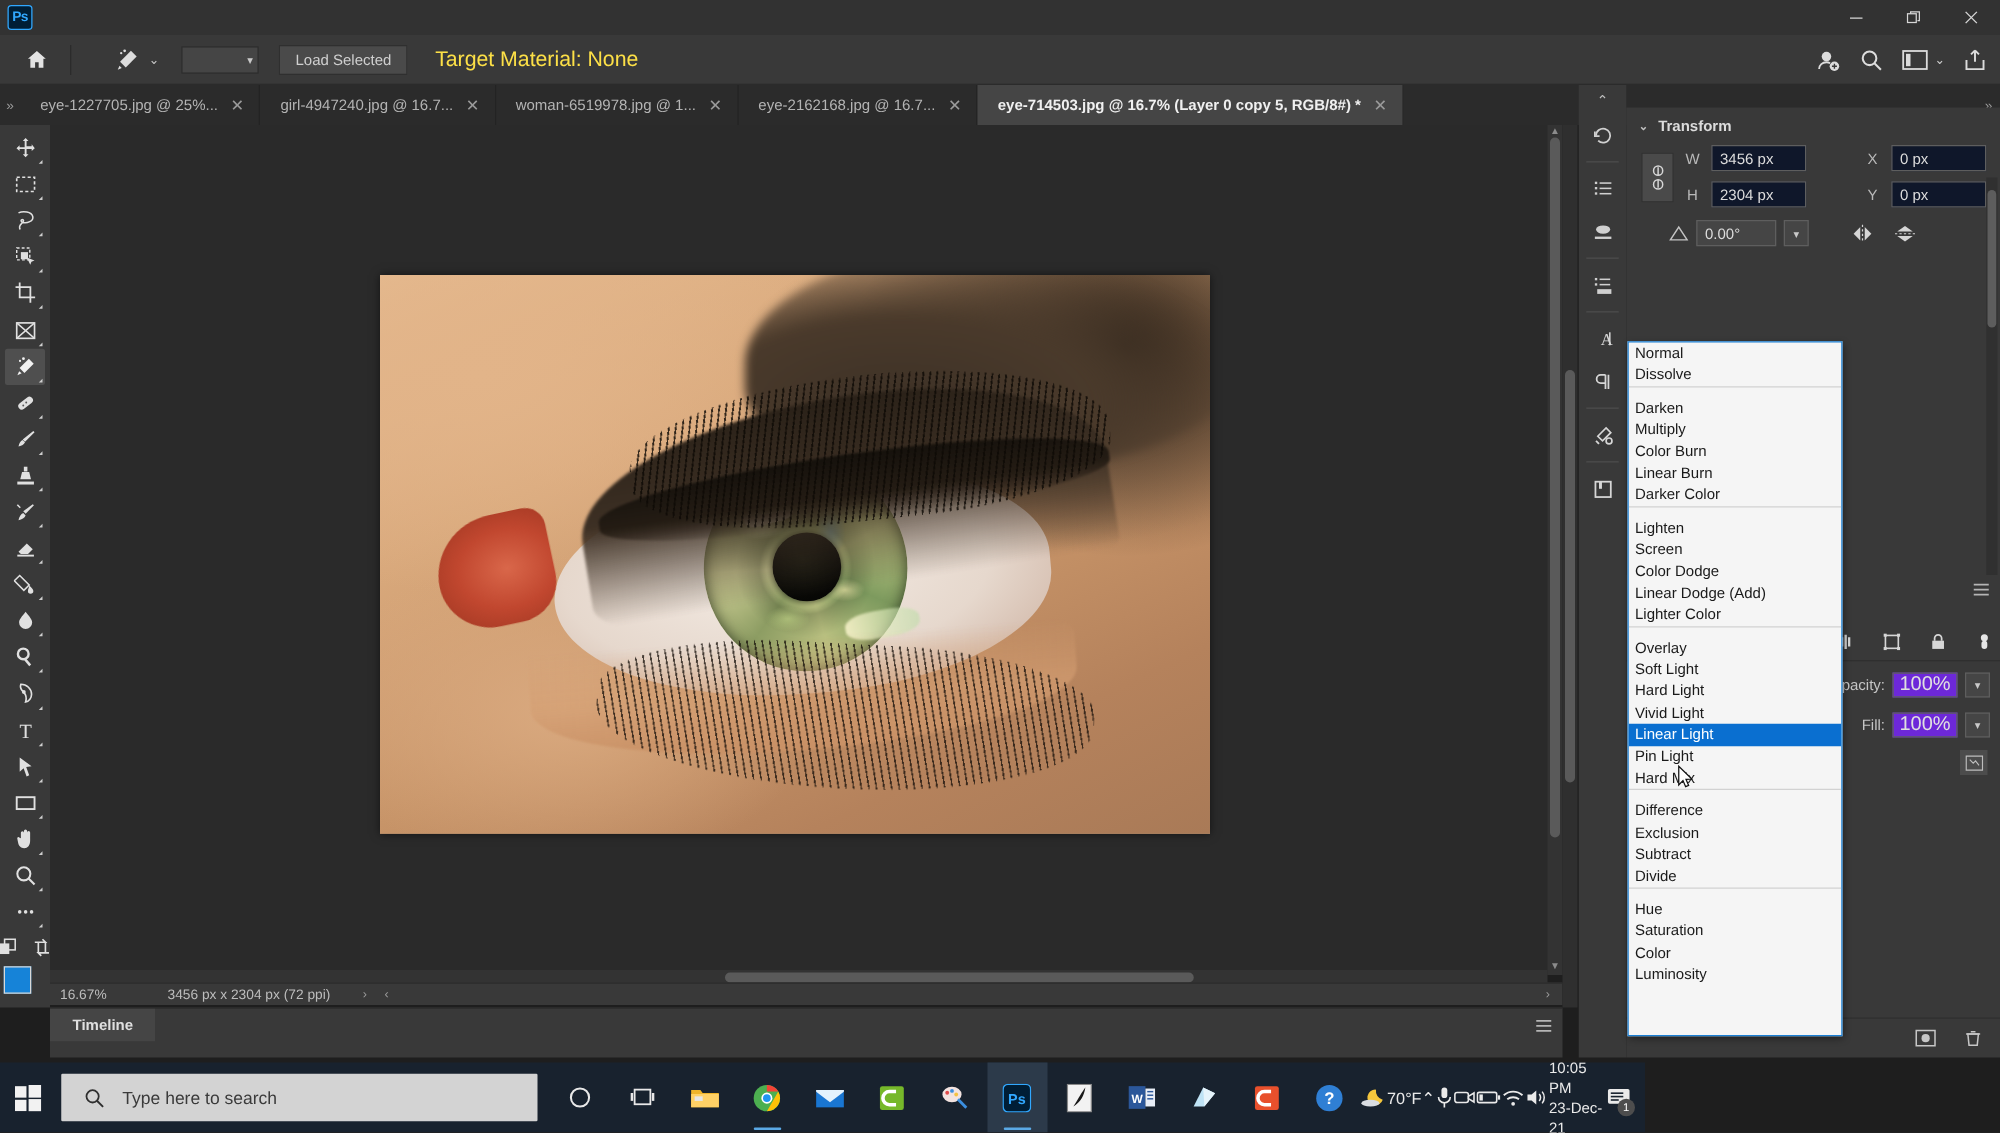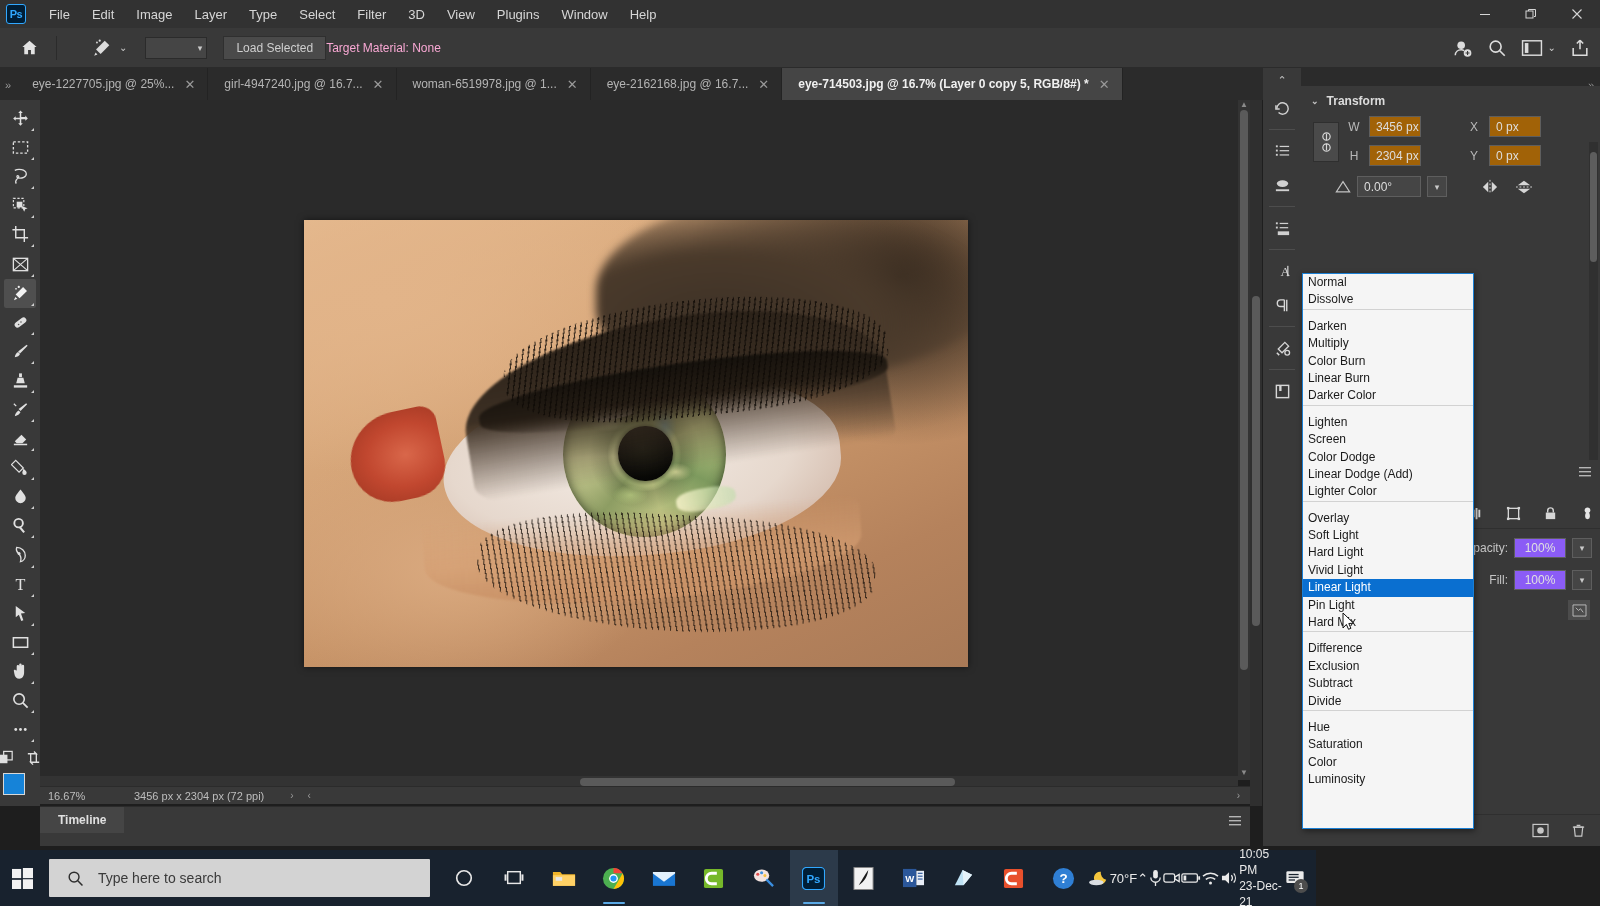--- a/index.html
+++ b/index.html
@@ -52,21 +52,21 @@
   .opt-combo {
     width: 62px; height: 22px; background: #454545; border: 1px solid #2b2b2b;
     display: flex; align-items: center; justify-content: flex-end;
     padding-right: 4px; margin-left: 14px;
   }
   .opt-btn {
     height: 24px; background: #4a4a4a; color: #cfcfcf; font-size: 12px;
     display: flex; align-items: center; padding: 0 12px; margin-left: 16px;
     border: 1px solid #2f2f2f;
   }
-  .opt-label { color: #f9a8d4; font-size: 12px; }
+  .opt-label { color: #fde047; font-size: 17px; margin-left: 22px; }
   .opt-right { position: absolute; right: 10px; display: flex; align-items: center; gap: 14px; }
 
   
   .tabstrip {
     position: absolute; left: 0; top: 68px; width: 1600px; height: 32px;
     background: #2b2b2b; display: flex; align-items: flex-end;
   }
   .tabs-chevron { color: #9a9a9a; font-size: 11px; padding: 0 5px 9px 5px; }
   .doc-tab {
     height: 32px; display: flex; align-items: center; gap: 10px;
@@ -287,21 +287,21 @@
   .layer-kind-label { color: #cfcfcf; font-size: 12px; }
   .section-head {
     display: flex; align-items: center; gap: 8px; padding: 8px 10px;
     color: #dcdcdc; font-size: 12px; font-weight: bold;
   }
   .tw-caret { color: #c4c4c4; font-size: 9px; }
   .xform-grid { padding: 0 10px; position: relative; }
   .xf-row { display: flex; align-items: center; margin-bottom: 8px; }
   .xf-lbl { color: #b9b9b9; font-size: 12px; width: 18px; text-align: center; }
   .xf-field {
-    width: 52px; height: 21px; background: #a16207; border: 1px solid #5e5e5e;
+    width: 76px; height: 21px; background: #0f172a; border: 1px solid #5e5e5e;
     color: #ddd; font-size: 12px; display: flex; align-items: center;
     padding-left: 6px; margin-left: 6px;
   }
   .xf-spacer { width: 44px; }
   .link-btn {
     position: absolute; left: 12px; top: 6px; width: 26px; height: 40px;
     background: #4a4a4a; border: 1px solid #2f2f2f;
     display: flex; align-items: center; justify-content: center;
   }
   .angle-row { display: flex; align-items: center; padding: 2px 24px 8px 34px; gap: 6px; }
@@ -330,22 +330,22 @@
     display: flex; align-items: center; gap: 22px; padding-left: 168px;
   }
   .lp-opacity {
     position: absolute; right: 8px; top: 78px; display: flex; align-items: center; gap: 6px;
   }
   .lp-fill {
     position: absolute; right: 8px; top: 110px; display: flex; align-items: center; gap: 6px;
   }
   .lp-lbl { color: #c5c5c5; font-size: 12px; }
   .lp-val {
-    width: 52px; height: 20px; background: #8b5cf6; border: 1px solid #5e5e5e;
-    color: #e0e0e0; font-size: 12px; display: flex; align-items: center; justify-content: center;
+    width: 52px; height: 20px; background: #6d28d9; border: 1px solid #5e5e5e;
+    color: #e0e0e0; font-size: 16px; display: flex; align-items: center; justify-content: center;
   }
   .lp-caret {
     width: 20px; height: 20px; background: #454545; border: 1px solid #5e5e5e;
     display: flex; align-items: center; justify-content: center; color: #c9c9c9; font-size: 9px;
   }
   .lp-divider { position: absolute; left: 0; top: 68px; width: 299px; height: 1px; background: #2f2f2f; }
   .lp-menu-ic { position: absolute; right: 8px; top: 6px; color: #b5b5b5; font-size: 12px; }
   .lp-row-ic {
     position: absolute; right: 10px; top: 140px; width: 22px; height: 20px;
     background: #4c4c4c; display: flex; align-items: center; justify-content: center;
@@ -409,34 +409,20 @@
     display: flex; align-items: center; justify-content: center;
   }
   .icn { display: block; }
 </style>
 </head>
 <body>
 <div id="app">
 
   <div class="menubar">
     <div class="ps-logo">Ps</div>
-    <div id="menu-items" style="display:flex;">
-        <div class="menu-item">File</div>
-        <div class="menu-item">Edit</div>
-        <div class="menu-item">Image</div>
-        <div class="menu-item">Layer</div>
-        <div class="menu-item">Type</div>
-        <div class="menu-item">Select</div>
-        <div class="menu-item">Filter</div>
-        <div class="menu-item">3D</div>
-        <div class="menu-item">View</div>
-        <div class="menu-item">Plugins</div>
-        <div class="menu-item">Window</div>
-        <div class="menu-item">Help</div>
-      </div>
     <div class="win-ctrls">
       <div class="win-btn">
         <svg width="12" height="12" viewBox="0 0 12 12" class="icn">
             <rect x="1" y="6" width="10" height="1" fill="#d6d6d6"></rect>
           </svg>
       </div>
       <div class="win-btn">
         <svg width="12" height="12" viewBox="0 0 12 12" class="icn">
             <rect x="1" y="3" width="7" height="7" fill="none" stroke="#d6d6d6" stroke-width="1"></rect>
             <path d="M3.5 3V1.5H10.5V8.5H9" fill="none" stroke="#d6d6d6" stroke-width="1"></path>

